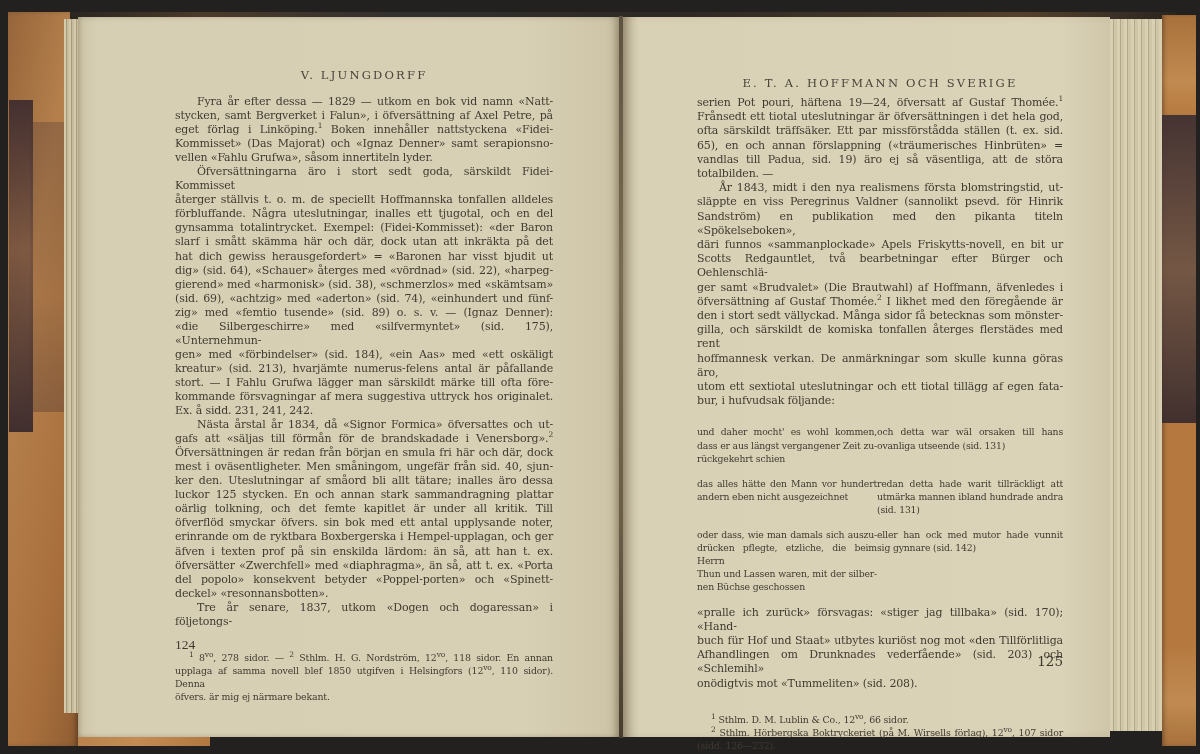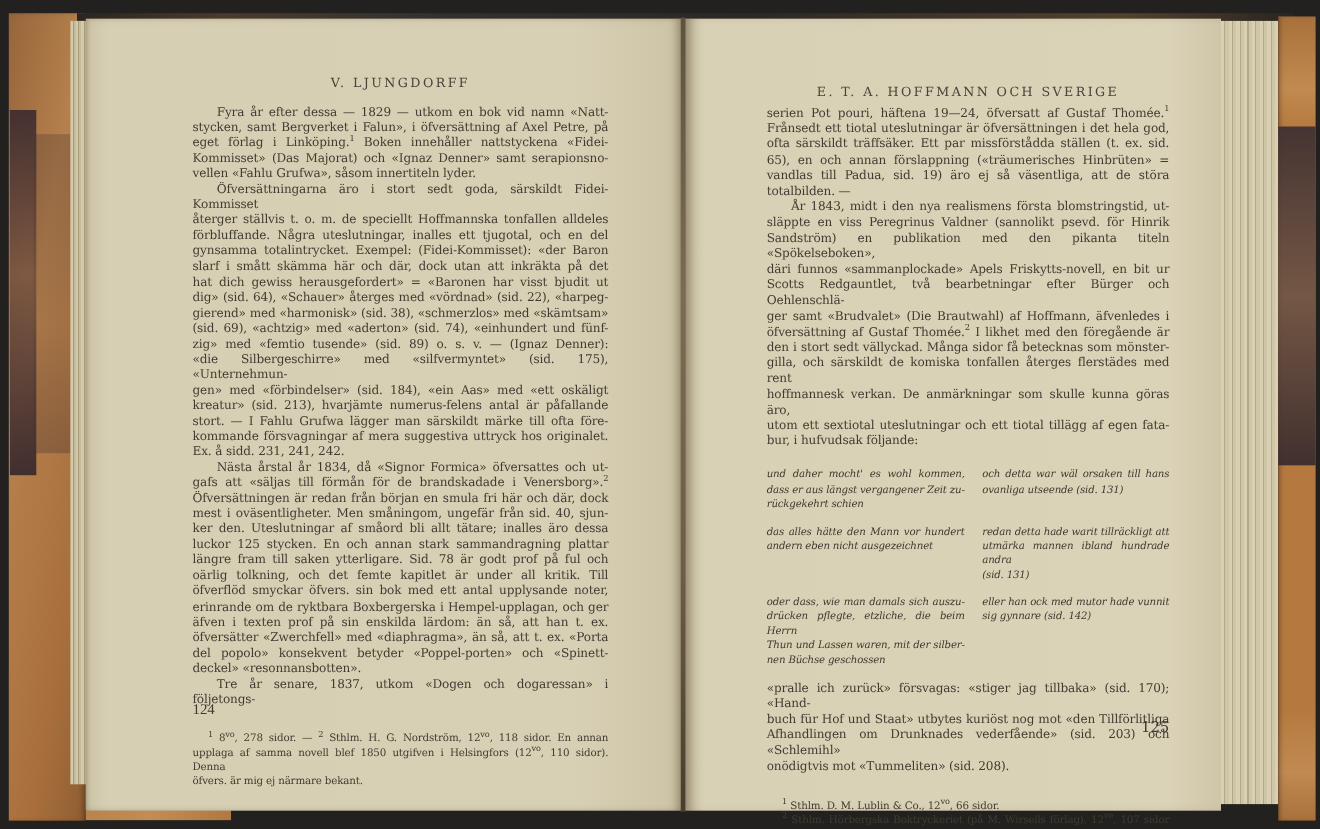--- a/index.html
+++ b/index.html
@@ -83,21 +83,21 @@
   .para{margin:0;}
   .line{text-align:justify;text-align-last:justify;}
   .line.nj{text-align-last:left;}
   .line.ind{text-indent:22px;}
   sup{font-size:7.5px;vertical-align:super;line-height:0;}
 
   .footnotes{margin-top:22px;font-size:9.4px;line-height:13.1px;letter-spacing:-.15px;}
   .footnotes .line.ind{text-indent:14px;}
 
   .quotes{margin-top:17px;font-size:9.3px;line-height:13.1px;letter-spacing:-.18px;}
-  .qrow{display:grid;grid-template-columns:180px 1fr;column-gap:16px;margin-bottom:12px;font-style:italic;}
+  .qrow{display:grid;grid-template-columns:180px 1fr;column-gap:0;margin-bottom:12px;}
   .closing{margin-top:11px;}
 
   .pagenum{position:absolute;font-size:13.5px;color:#3f3a30;}
   .page-left .pagenum{left:97px;top:620px;font-family:Liberation Serif, serif;}
   .page-right .pagenum{left:74px;top:636px;width:366px;text-align:right;}
 </style>
 </head>
 <body>
 
 <div class="scene">
@@ -143,21 +143,20 @@
             <div class="line">kommande försvagningar af mera suggestiva uttryck hos originalet.</div>
             <div class="line nj">Ex. å sidd. 231, 241, 242.</div>
           </div>
           <div class="para">
             <div class="line ind">Nästa årstal år 1834, då «Signor Formica» öfversattes och ut-</div>
             <div class="line">gafs att «säljas till förmån för de brandskadade i Venersborg».<sup>2</sup></div>
             <div class="line">Öfversättningen är redan från början en smula fri här och där, dock</div>
             <div class="line">mest i oväsentligheter. Men småningom, ungefär från sid. 40, sjun-</div>
             <div class="line">ker den. Uteslutningar af småord bli allt tätare; inalles äro dessa</div>
             <div class="line">luckor 125 stycken. En och annan stark sammandragning plattar</div>
-            <div class="line">längre fram till saken ytterligare. Sid. 78 är godt prof på ful och</div>
             <div class="line">oärlig tolkning, och det femte kapitlet är under all kritik. Till</div>
             <div class="line">öfverflöd smyckar öfvers. sin bok med ett antal upplysande noter,</div>
             <div class="line">erinrande om de ryktbara Boxbergerska i Hempel-upplagan, och ger</div>
             <div class="line">äfven i texten prof på sin enskilda lärdom: än så, att han t. ex.</div>
             <div class="line">öfversätter «Zwerchfell» med «diaphragma», än så, att t. ex. «Porta</div>
             <div class="line">del popolo» konsekvent betyder «Poppel-porten» och «Spinett-</div>
             <div class="line nj">deckel» «resonnansbotten».</div>
           </div>
           <div class="para">
             <div class="line ind">Tre år senare, 1837, utkom «Dogen och dogaressan» i följetongs-</div>

